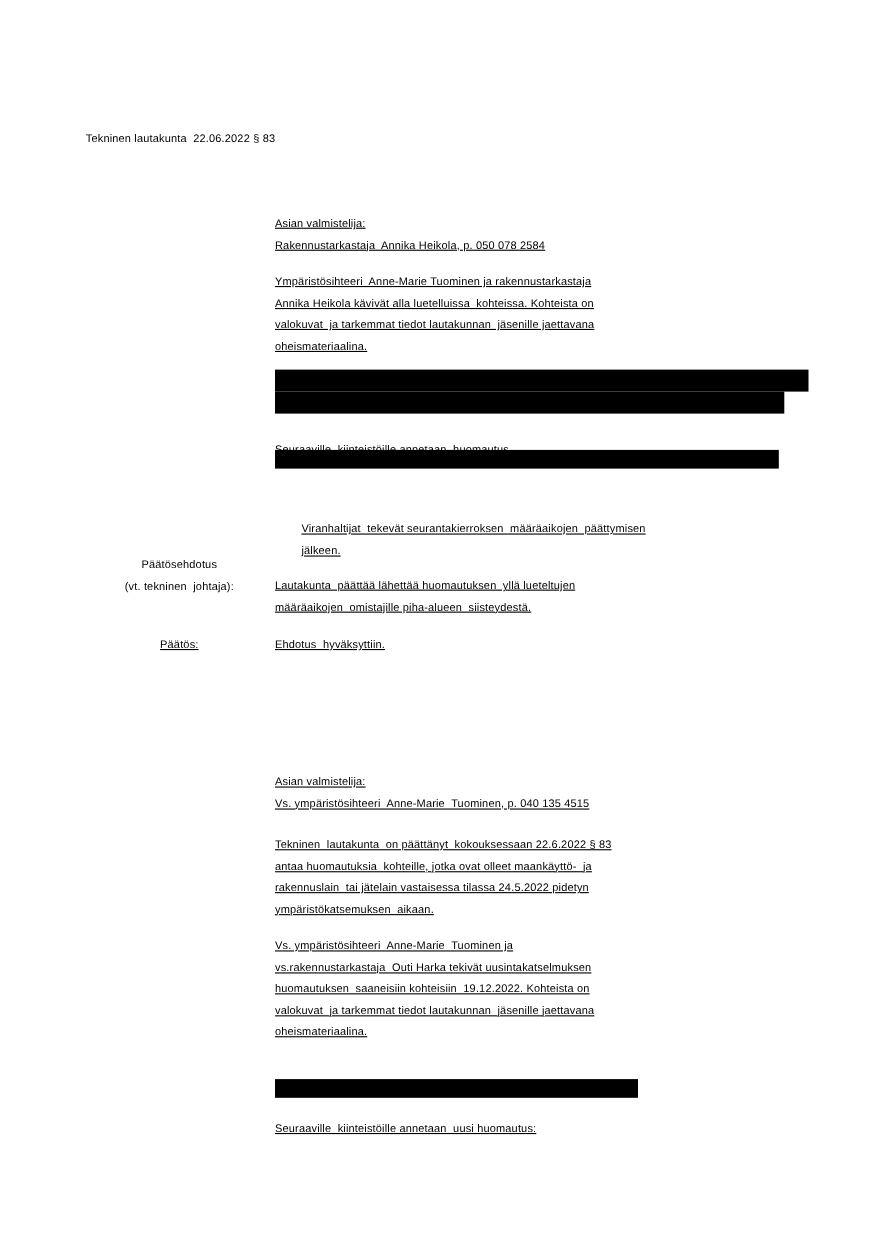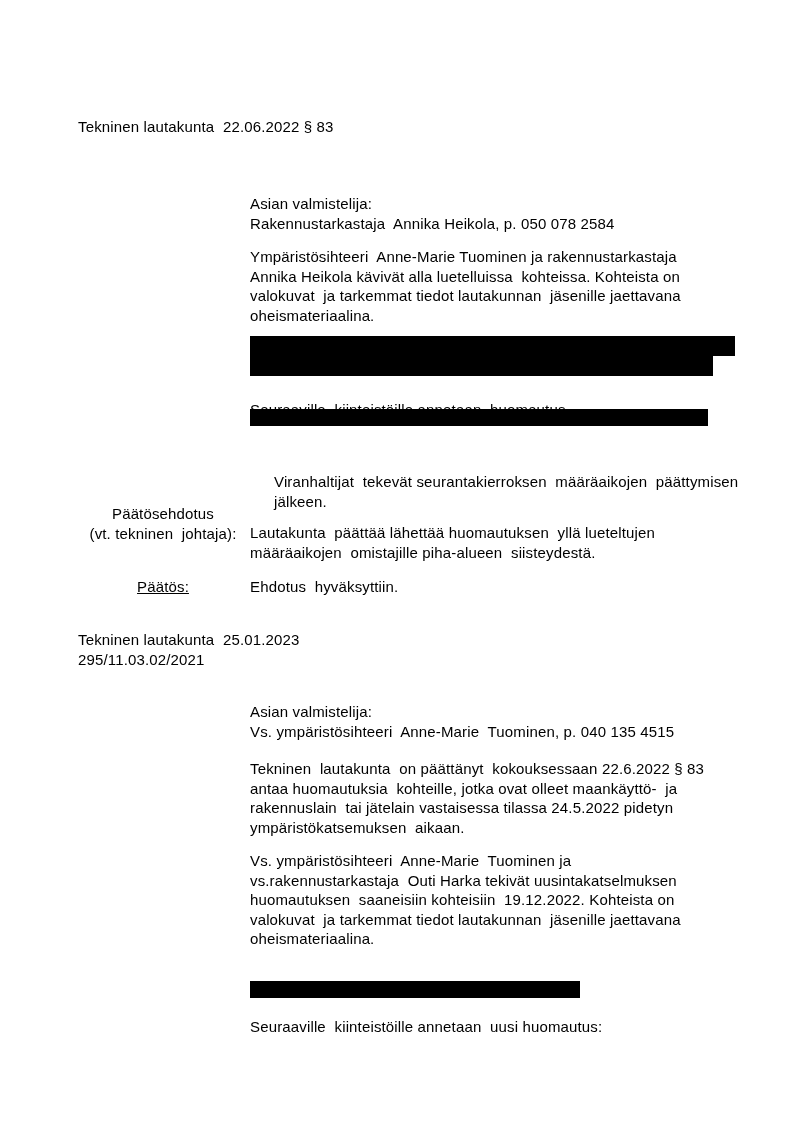--- a/index.html
+++ b/index.html
@@ -18,33 +18,34 @@
   .page {
     position: relative;
     width: 794px;
     height: 1122px;
     box-sizing: border-box;
   }
 
   
   .blk {
     position: absolute;
-    font-size: 15px;
+    font-size: 10px;
     line-height: 19.5px;
     white-space: pre-wrap;
     letter-spacing: 0.15px;
   }
   .label-col {
     left: 78px;
     width: 170px;
     text-align: center;
   }
   .body-col {
     left: 250px;
     width: 490px;
+    text-decoration: underline;
   }
   .header-line {
     left: 78px;
     width: 600px;
   }
 
   
   .redact {
     position: absolute;
     background: #000000;
@@ -84,22 +85,20 @@
   <div class="blk label-col" style="top:504px;">Päätösehdotus
 (vt. tekninen  johtaja):</div>
 
   <div class="blk body-col" style="top:523px;">Lautakunta  päättää lähettää huomautuksen  yllä lueteltujen
 määräaikojen  omistajille piha-alueen  siisteydestä.</div>
 
   <div class="blk label-col" style="top:577px;text-decoration:underline;">Päätös:</div>
 
   <div class="blk body-col" style="top:577px;">Ehdotus  hyväksyttiin.</div>
 
-  <div class="blk header-line" style="top:630px;">Tekninen lautakunta  25.01.2023
-295/11.03.02/2021</div>
 
   <div class="blk body-col" style="top:702px;">Asian valmistelija:
 Vs. ympäristösihteeri  Anne-Marie  Tuominen, p. 040 135 4515</div>
 
   <div class="blk body-col" style="top:759px;">Tekninen  lautakunta  on päättänyt  kokouksessaan 22.6.2022 § 83
 antaa huomautuksia  kohteille, jotka ovat olleet maankäyttö-  ja
 rakennuslain  tai jätelain vastaisessa tilassa 24.5.2022 pidetyn
 ympäristökatsemuksen  aikaan.</div>
 
   <div class="blk body-col" style="top:851px;">Vs. ympäristösihteeri  Anne-Marie  Tuominen ja

